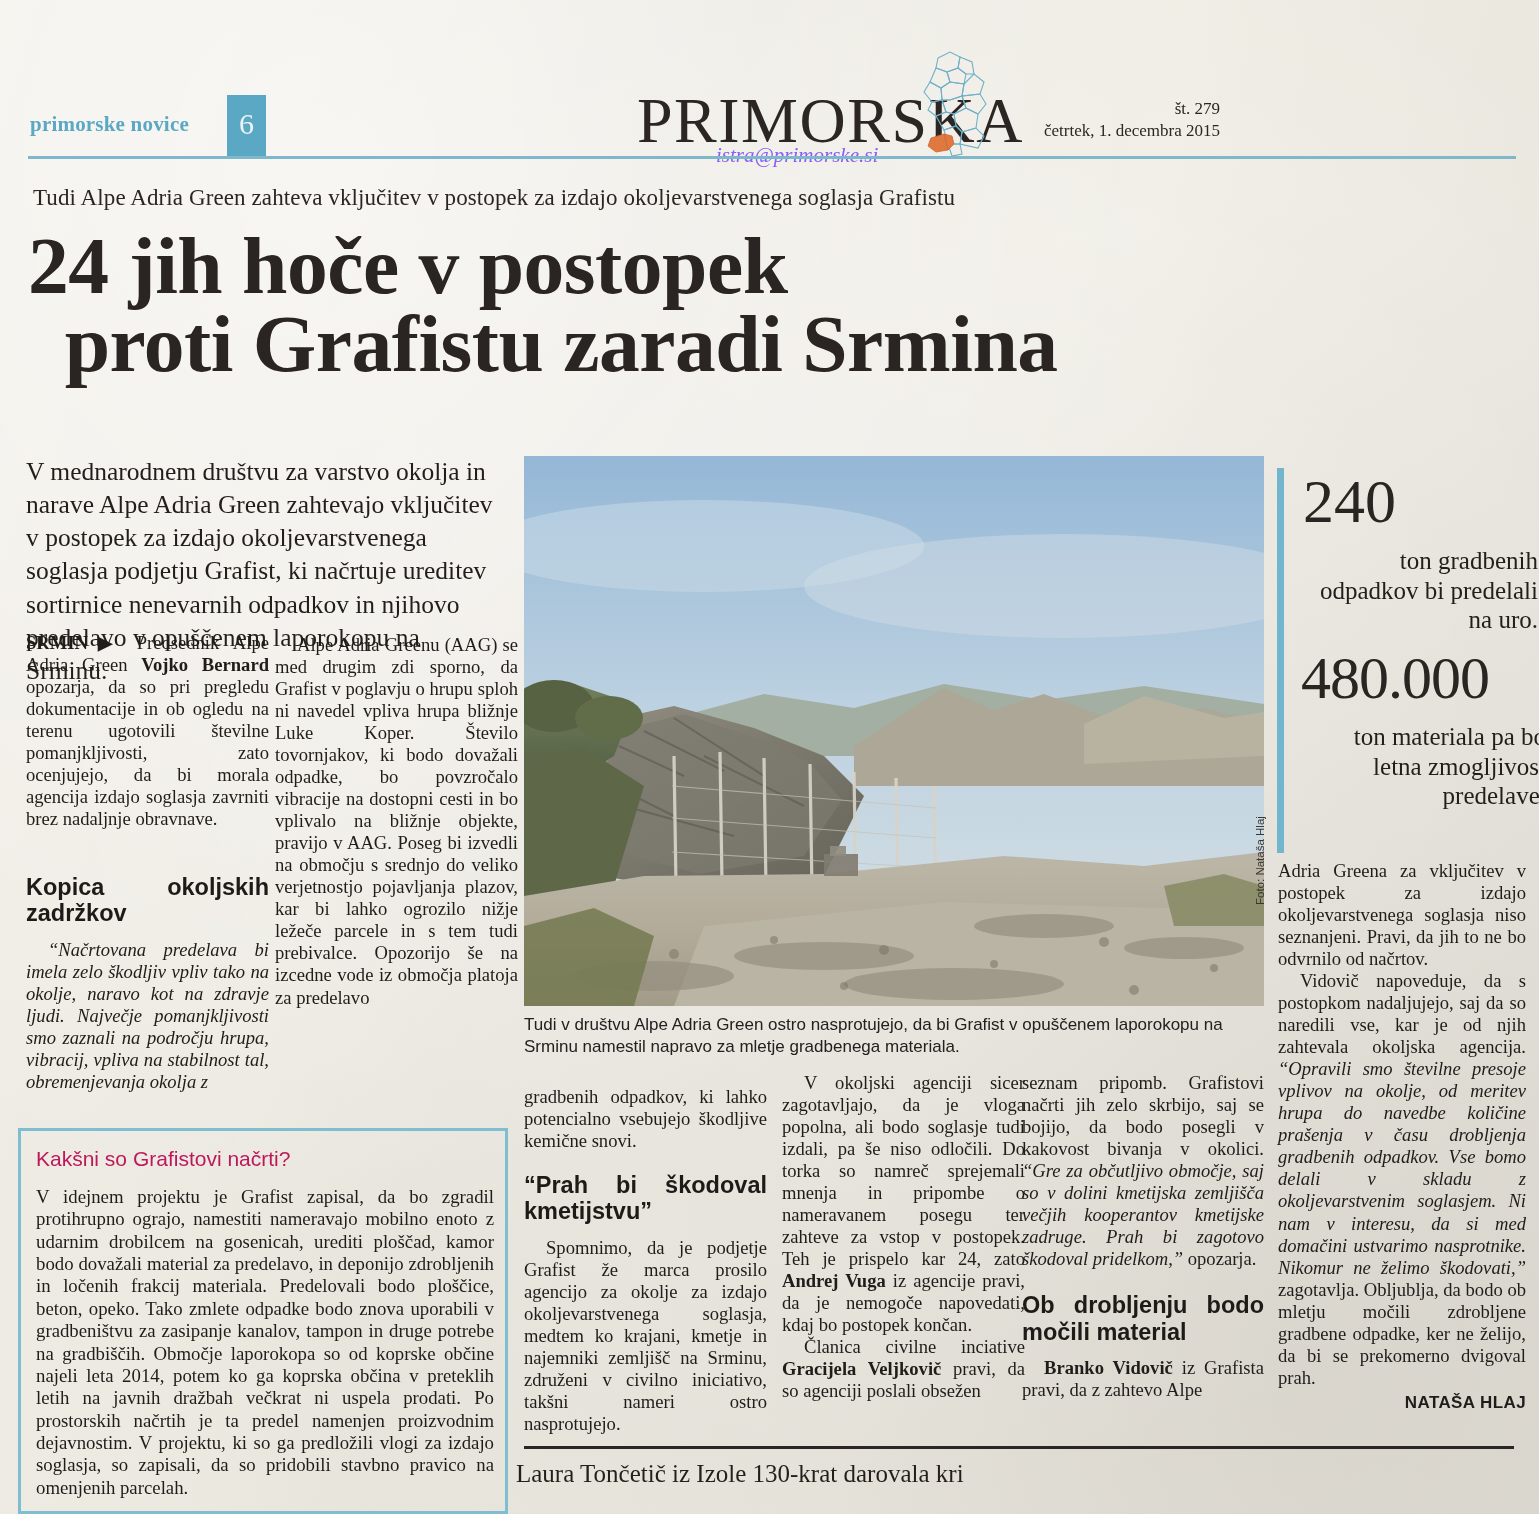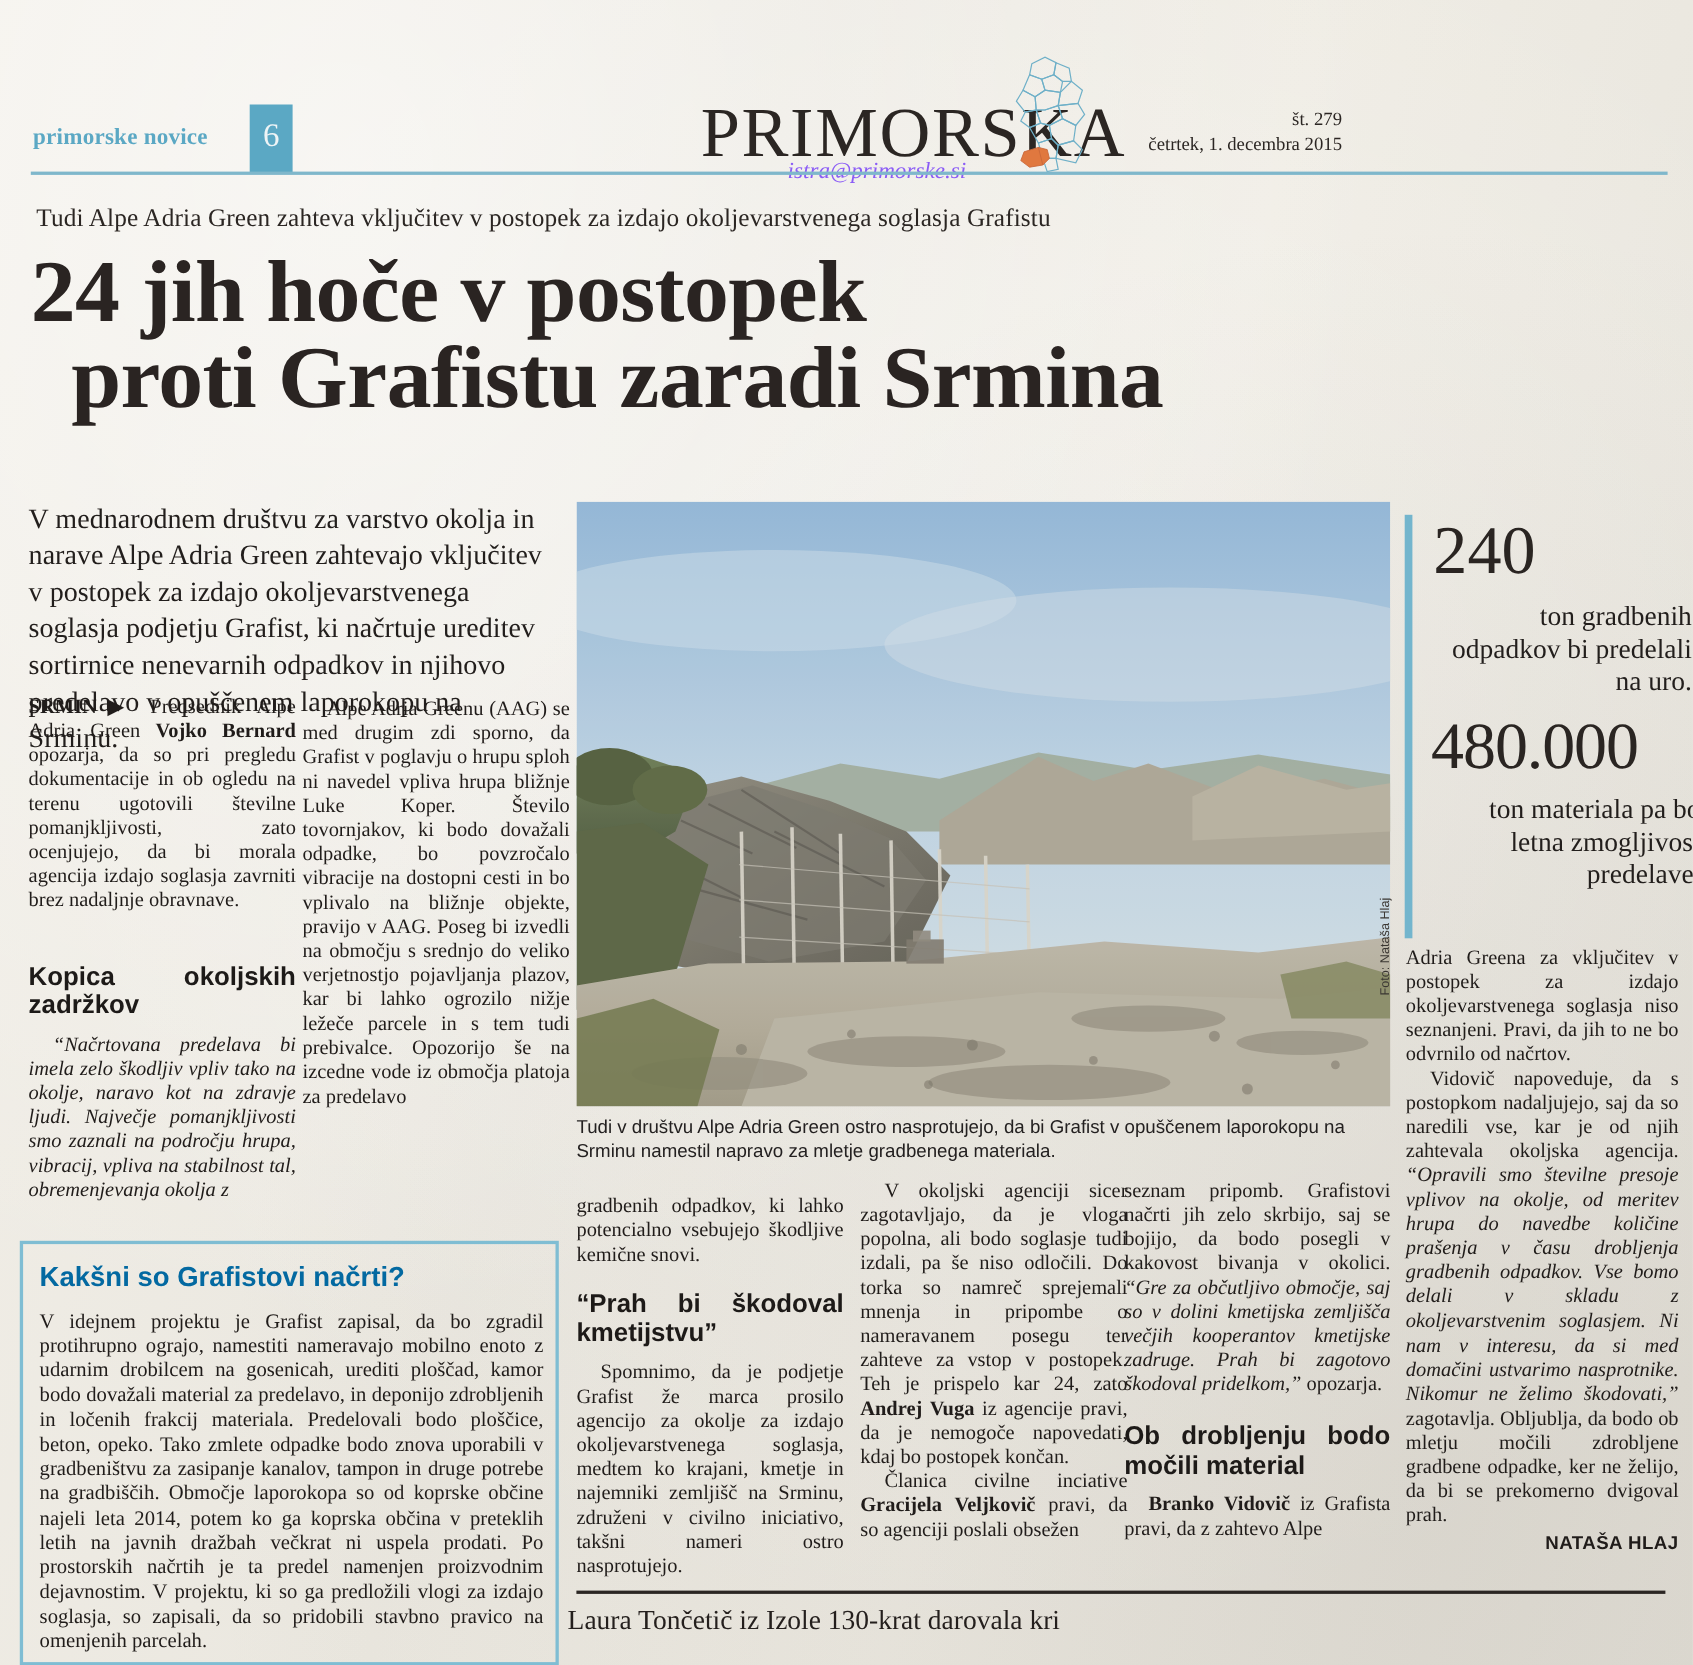--- a/index.html
+++ b/index.html
@@ -138,22 +138,22 @@
   
   .boxed{
     position:absolute;left:18px;top:1128px;width:490px;height:386px;
     border:3px solid #7fbdd3;box-sizing:border-box;
   }
   .boxed-inner{
     position:absolute;left:36px;top:1147px;width:458px;
     font-size:18.8px;line-height:1.19;text-align:justify;color:#201c1a;
   }
   .boxed-h{
-    font-family:"Liberation Sans",sans-serif;font-weight:bold;
-    font-size:25px;color:#0369a1;margin:0 0 14px 0;
+    font-family:"Liberation Sans",sans-serif;font-weight:normal;
+    font-size:21px;color:#be185d;margin:0 0 14px 0;
   }
   .boxed-inner p{margin:0;text-indent:0;}
 
   
   #col3{left:524px;top:1072px;width:243px;margin-top:14px;}
   #col4{left:782px;top:1072px;width:243px;}
   #col5{left:1022px;top:1072px;width:242px;}
 
   .byline{
     text-align:right;font-family:"Liberation Sans",sans-serif;

